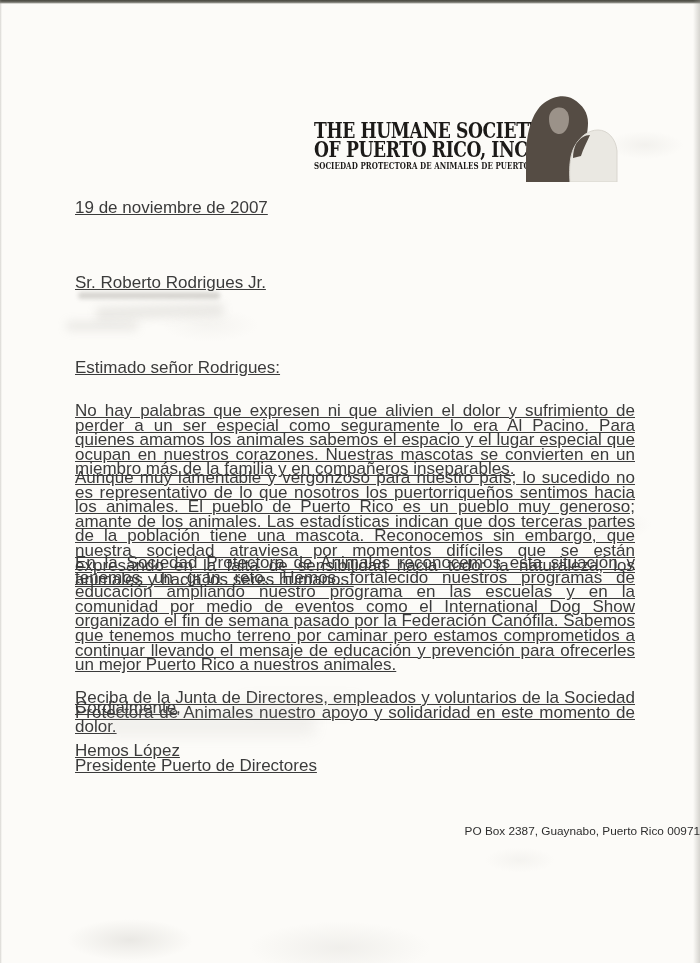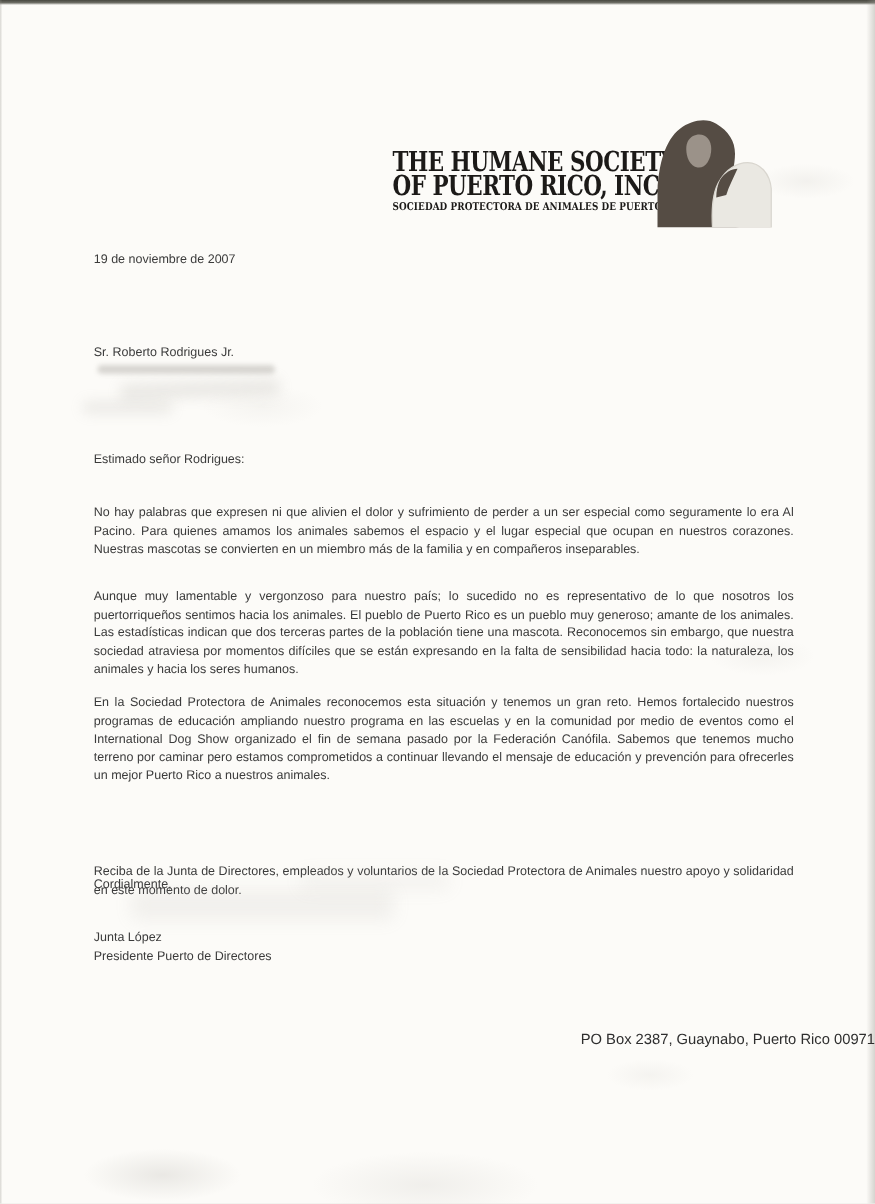--- a/index.html
+++ b/index.html
@@ -26,21 +26,21 @@
   
   .lh-text{position:absolute;left:314px;top:121px;width:205px;color:#1c1a18;}
   .org-line{font-family:"DejaVu Serif", serif;font-weight:bold;font-size:22px;line-height:19px;
     letter-spacing:-0.5px;transform:scaleX(0.78);transform-origin:left center;white-space:nowrap;}
   .tagline{font-family:"DejaVu Serif", serif;font-weight:bold;font-size:8.6px;white-space:nowrap;
     margin-top:2px;transform:scaleX(0.82);transform-origin:left center;letter-spacing:0.1px;}
   .logo{position:absolute;left:523px;top:92px;width:102px;height:90px;}
 
   
   .abs{position:absolute;left:75px;}
-  .body-text{font-size:10px;line-height:14.6px;color:#3b3b3b;}
+  .body-text{font-size:17px;line-height:14.6px;color:#3b3b3b;text-decoration:underline;}
   .para{width:560px;margin:0;text-align:justify;}
   .date{top:201px;}
   .recipient{top:276px;}
   .salutation{top:361px;}
   .p1{top:404px;}
   .p2{top:471px;}
   .p3{top:556px;}
   .p4{top:655px;margin-top:36px;}
   .closing{top:701px;}
   .signer-name{top:744px;}
@@ -104,20 +104,20 @@
   <p class="abs body-text para p1">No hay palabras que expresen ni que alivien el dolor y sufrimiento de perder a un ser especial como seguramente lo era Al Pacino.  Para quienes amamos los animales sabemos el espacio y el lugar especial que ocupan en nuestros corazones.  Nuestras mascotas se convierten en un miembro más de la familia y en compañeros inseparables.</p>
   <p class="abs body-text para p2">Aunque muy lamentable y vergonzoso para nuestro país; lo sucedido no es representativo de lo que nosotros los puertorriqueños sentimos hacia los animales.  El pueblo de Puerto Rico es un pueblo muy generoso; amante de los animales.  Las estadísticas indican que dos terceras partes de la población tiene una mascota.  Reconocemos sin embargo, que nuestra sociedad atraviesa por momentos difíciles que se están expresando en la falta de sensibilidad hacia todo: la naturaleza, los animales y hacia los seres humanos.</p>
   <p class="abs body-text para p3">En la Sociedad Protectora de Animales reconocemos esta situación y tenemos un gran reto.  Hemos fortalecido nuestros programas de educación ampliando nuestro programa en las escuelas y en la comunidad por medio de eventos como el International Dog Show organizado el fin de semana pasado por la Federación Canófila.  Sabemos que tenemos mucho terreno por caminar pero estamos comprometidos a continuar llevando el mensaje de educación y prevención para ofrecerles un mejor Puerto Rico a nuestros animales.</p>
   <p class="abs body-text para p4">Reciba de la Junta de Directores, empleados y voluntarios de la Sociedad Protectora de Animales nuestro apoyo y solidaridad en este momento de dolor.</p>
 
   <div class="abs body-text closing">Cordialmente,</div>
 
   <div class="redact sig-smudge"></div>
   <div class="redact sig-smudge2"></div>
 
-  <div class="abs body-text signer-name">Junta López</div>
+  <div class="abs body-text signer-name">Hemos López</div>
   <div class="abs body-text signer-title">Presidente Puerto de Directores</div>
 
   <div class="footer">
     <div>PO Box 2387, Guaynabo, Puerto Rico 00971</div>
   </div>
 
 </div>
 
 </body></html>

